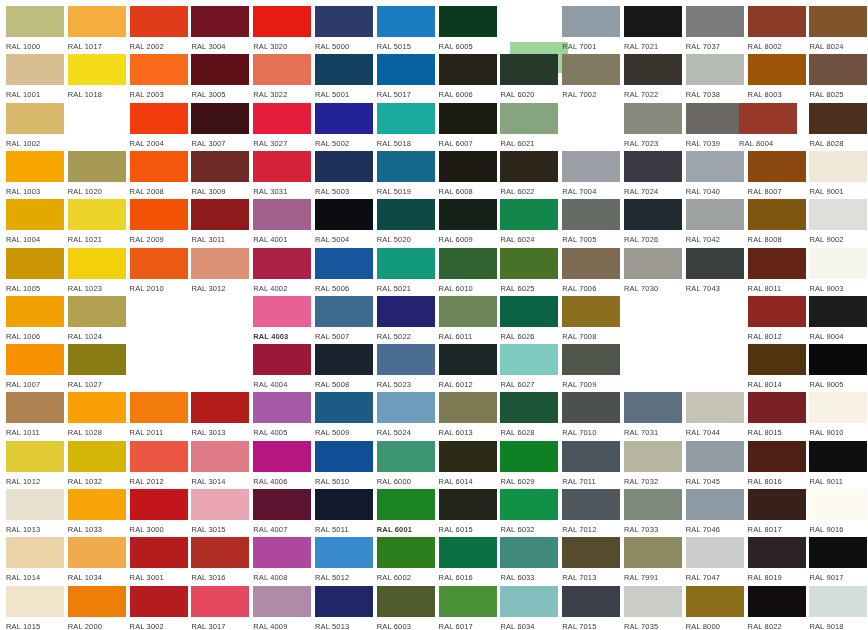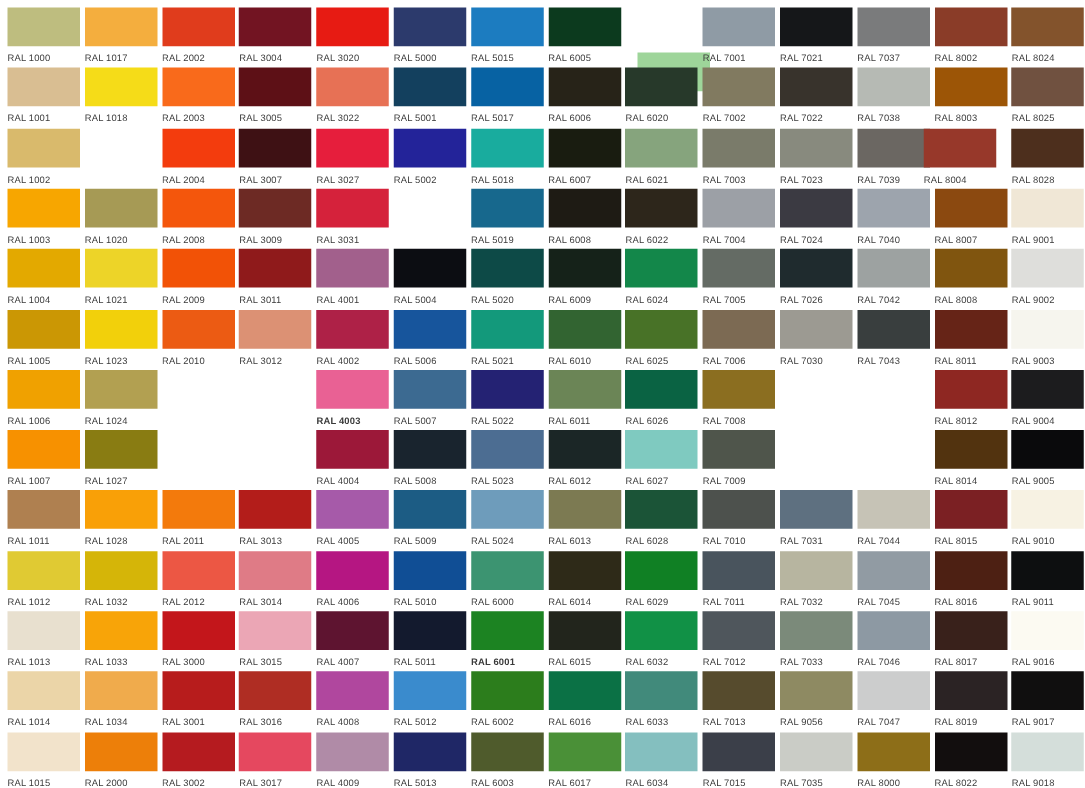--- a/index.html
+++ b/index.html
@@ -299,20 +299,24 @@
       <span class="ral-label">RAL 5000</span>
     </div>
     <div class="ral-cell" style="left: 315px; top: 54.3px;">
       <span class="ral-swatch" style="background: rgb(19, 64, 94);"></span>
       <span class="ral-label">RAL 5001</span>
     </div>
     <div class="ral-cell" style="left: 315px; top: 102.6px;">
       <span class="ral-swatch" style="background: rgb(35, 35, 153);"></span>
       <span class="ral-label">RAL 5002</span>
     </div>
+    <div class="ral-cell" style="left: 315px; top: 150.9px;">
+      <span class="ral-swatch" style="background: rgb(31, 48, 89);"></span>
+      <span class="ral-label">RAL 5003</span>
+    </div>
     <div class="ral-cell" style="left: 315px; top: 199.2px;">
       <span class="ral-swatch" style="background: rgb(12, 13, 18);"></span>
       <span class="ral-label">RAL 5004</span>
     </div>
     <div class="ral-cell" style="left: 315px; top: 247.5px;">
       <span class="ral-swatch" style="background: rgb(23, 85, 156);"></span>
       <span class="ral-label">RAL 5006</span>
     </div>
     <div class="ral-cell" style="left: 315px; top: 295.8px;">
       <span class="ral-swatch" style="background: rgb(60, 106, 145);"></span>
@@ -498,24 +502,20 @@
       <span class="ral-swatch" style="background: rgb(132, 191, 191);"></span>
       <span class="ral-label">RAL 6034</span>
     </div>
     <div class="ral-cell" style="left: 562.2px; top: 6px;">
       <span class="ral-swatch" style="background: rgb(143, 155, 165);"></span>
       <span class="ral-label">RAL 7001</span>
     </div>
     <div class="ral-cell" style="left: 562.2px; top: 54.3px;">
       <span class="ral-swatch" style="background: rgb(129, 122, 96);"></span>
       <span class="ral-label">RAL 7002</span>
-    </div>
-    <div class="ral-cell" style="left: 562.2px; top: 102.6px;">
-      <span class="ral-swatch" style="background: rgb(122, 123, 106);"></span>
-      <span class="ral-label">RAL 7003</span>
     </div>
     <div class="ral-cell" style="left: 562.2px; top: 150.9px;">
       <span class="ral-swatch" style="background: rgb(156, 160, 166);"></span>
       <span class="ral-label">RAL 7004</span>
     </div>
     <div class="ral-cell" style="left: 562.2px; top: 199.2px;">
       <span class="ral-swatch" style="background: rgb(100, 107, 100);"></span>
       <span class="ral-label">RAL 7005</span>
     </div>
     <div class="ral-cell" style="left: 562.2px; top: 247.5px;">
@@ -583,21 +583,21 @@
     <div class="ral-cell" style="left: 624px; top: 440.7px;">
       <span class="ral-swatch" style="background: rgb(183, 181, 160);"></span>
       <span class="ral-label">RAL 7032</span>
     </div>
     <div class="ral-cell" style="left: 624px; top: 489px;">
       <span class="ral-swatch" style="background: rgb(123, 138, 122);"></span>
       <span class="ral-label">RAL 7033</span>
     </div>
     <div class="ral-cell" style="left: 624px; top: 537.3px;">
       <span class="ral-swatch" style="background: rgb(142, 138, 98);"></span>
-      <span class="ral-label">RAL 9056</span>
+      <span class="ral-label">RAL 7991</span>
     </div>
     <div class="ral-cell" style="left: 624px; top: 585.6px;">
       <span class="ral-swatch" style="background: rgb(202, 204, 198);"></span>
       <span class="ral-label">RAL 7035</span>
     </div>
     <div class="ral-cell" style="left: 685.8px; top: 6px;">
       <span class="ral-swatch" style="background: rgb(122, 123, 124);"></span>
       <span class="ral-label">RAL 7037</span>
     </div>
     <div class="ral-cell" style="left: 685.8px; top: 54.3px;">

